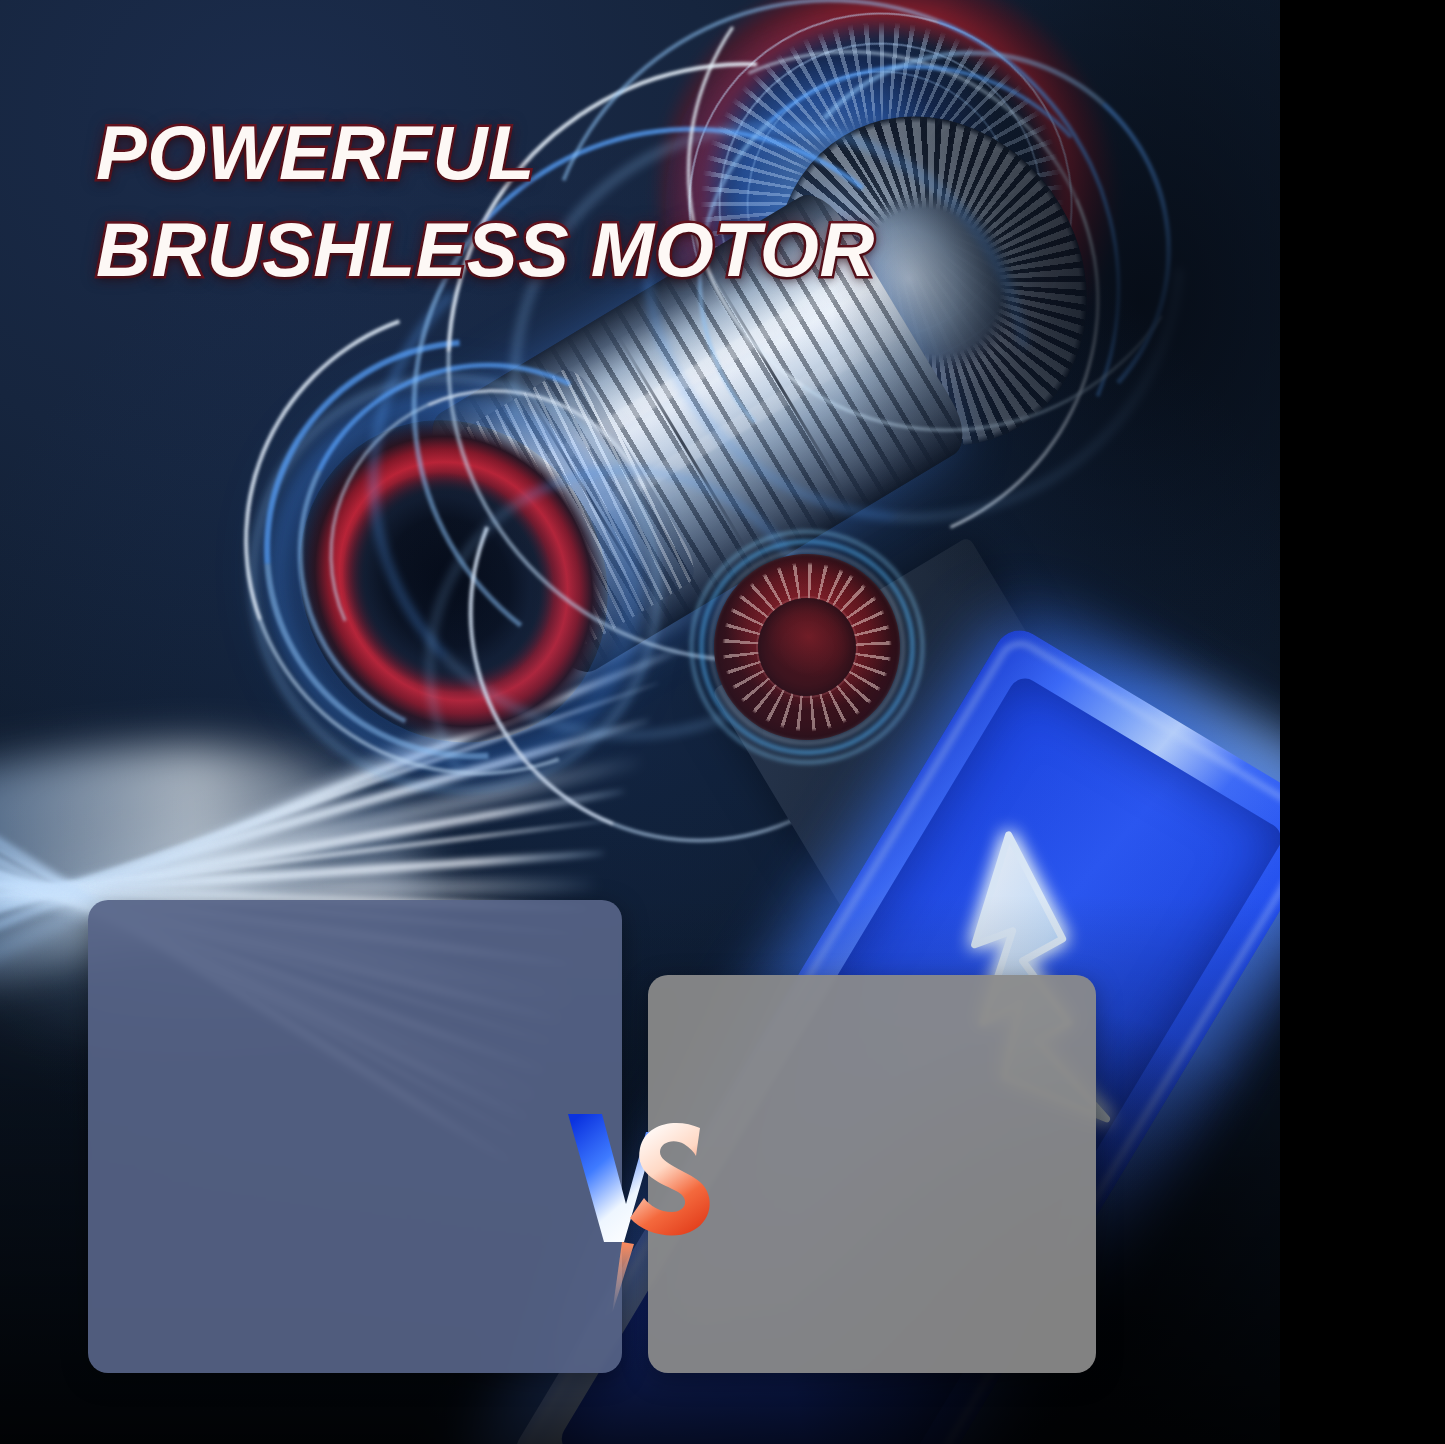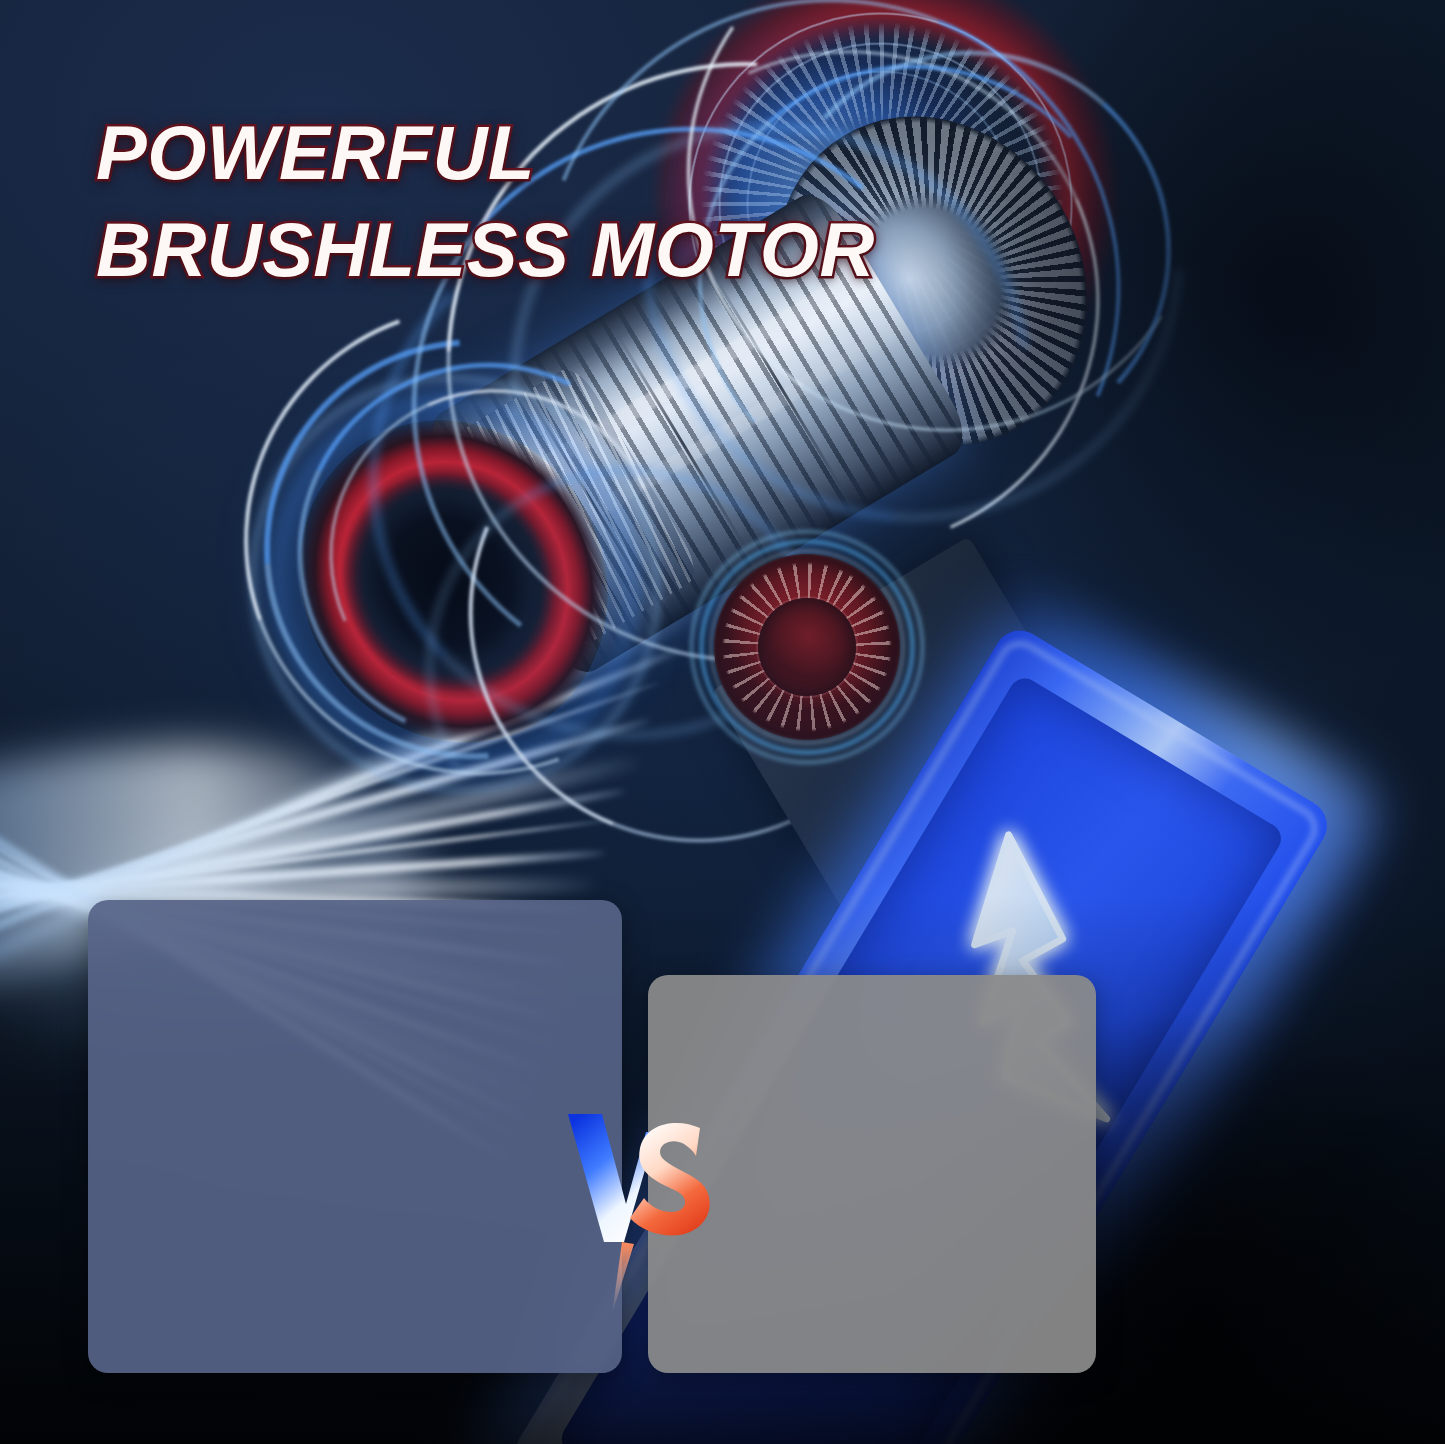--- a/index.html
+++ b/index.html
@@ -4,21 +4,21 @@
 <style>
   * { margin:0; padding:0; box-sizing:border-box; }
   html,body { background:#000; }
   body {
     font-family:"Liberation Sans", sans-serif;
     display:flex; align-items:flex-start; justify-content:flex-start;
   }
 
   .stage {
     position:relative;
-    width:1445px; height:1444px;
+    width:1280px; height:1444px;
     overflow:hidden;
     background:#0c1524;
   }
 
   
   .bg-base{
     position:absolute; inset:0;
     background:
       radial-gradient(120% 90% at 22% 8%, #1b2c4c 0%, #16253e 28%, #0e1a2b 58%, #091321 100%);
   }

